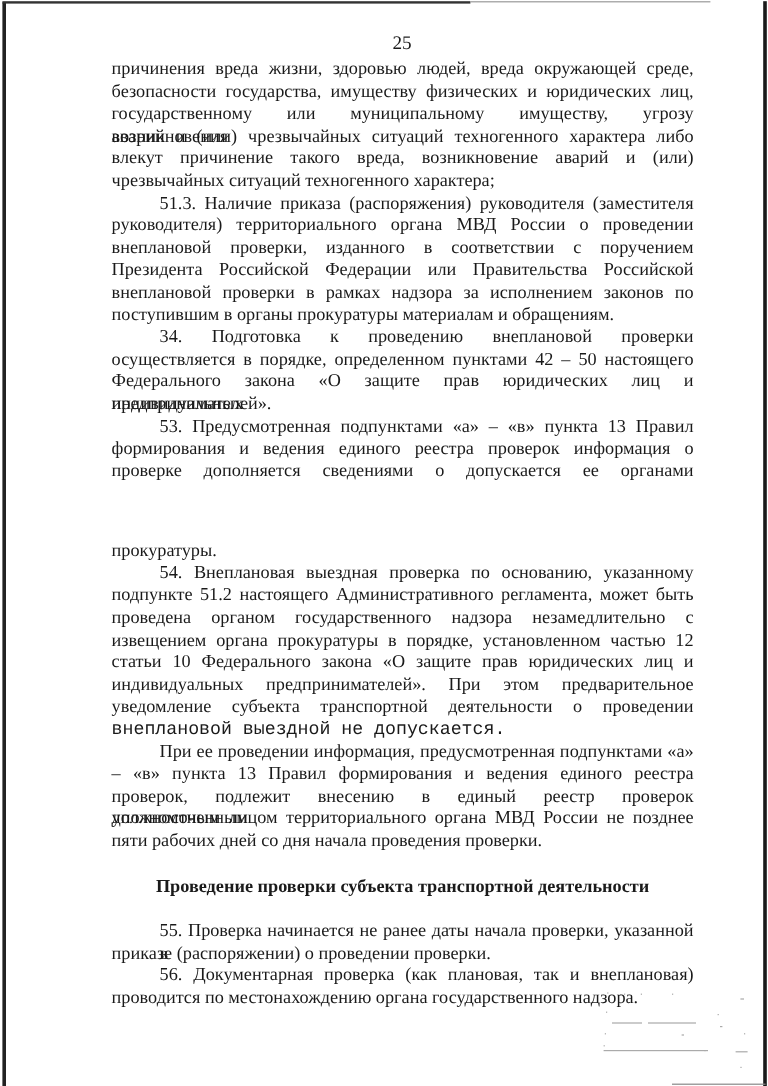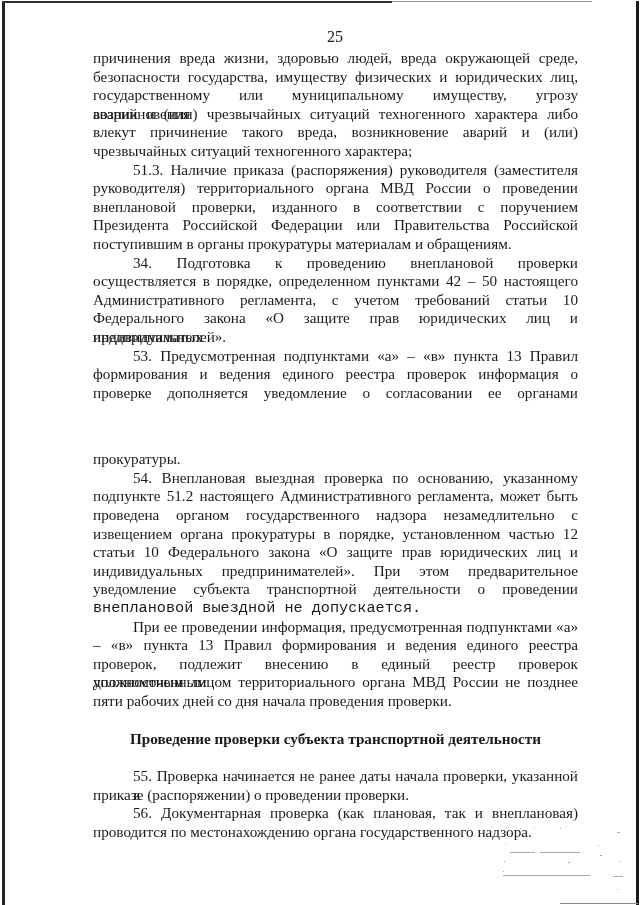--- a/index.html
+++ b/index.html
@@ -101,35 +101,35 @@
     <span class="line" style="white-space: normal;">аварий и (или) чрезвычайных ситуаций техногенного характера либо</span>
     <span class="line" style="white-space: normal;">влекут причинение такого вреда, возникновение аварий и (или)</span>
     <span class="line last" style="white-space: normal;">чрезвычайных ситуаций техногенного характера;</span>
   </div>
 
   <div>
     <span class="line indent" style="white-space: normal;">51.3. Наличие приказа (распоряжения) руководителя (заместителя</span>
     <span class="line" style="white-space: normal;">руководителя) территориального органа МВД России о проведении</span>
     <span class="line" style="white-space: normal;">внеплановой проверки, изданного в соответствии с поручением</span>
     <span class="line" style="white-space: normal;">Президента Российской Федерации или Правительства Российской</span>
+    <span class="line" style="white-space: normal;">внеплановой проверки в рамках надзора за исполнением законов по</span>
     <span class="line last" style="white-space: normal;">поступившим в органы прокуратуры материалам и обращениям.</span>
   </div>
 
   <div>
     <span class="line indent" style="white-space: normal;">34. Подготовка к проведению внеплановой проверки</span>
     <span class="line" style="white-space: normal;">осуществляется в порядке, определенном пунктами 42 – 50 настоящего</span>
-    <span class="line" style="white-space: normal;">Административного регламента, с учетом требований статьи 10</span>
     <span class="line" style="white-space: normal;">Федерального закона «О защите прав юридических лиц и индивидуальных</span>
     <span class="line last" style="white-space: normal;">предпринимателей».</span>
   </div>
 
   <div>
     <span class="line indent" style="white-space: normal;">53. Предусмотренная подпунктами «а» – «в» пункта 13 Правил</span>
     <span class="line" style="white-space: normal;">формирования и ведения единого реестра проверок информация о</span>
-    <span class="line" style="white-space: normal;">проверке дополняется уведомление о согласовании ее органами</span>
+    <span class="line" style="white-space: normal;">проверке дополняется сведениями о допускается ее органами</span>
     <span class="line last" style="white-space: normal; margin-top: 48px;">прокуратуры.</span>
   </div>
 
   <div>
     <span class="line indent" style="white-space: normal;">54. Внеплановая выездная проверка по основанию, указанному</span>
     <span class="line" style="white-space: normal;">подпункте 51.2 настоящего Административного регламента, может быть</span>
     <span class="line" style="white-space: normal;">проведена органом государственного надзора незамедлительно с</span>
     <span class="line" style="white-space: normal;">извещением органа прокуратуры в порядке, установленном частью 12</span>
     <span class="line" style="white-space: normal;">статьи 10 Федерального закона «О защите прав юридических лиц и</span>
     <span class="line" style="white-space: normal;">индивидуальных предпринимателей». При этом предварительное</span>

